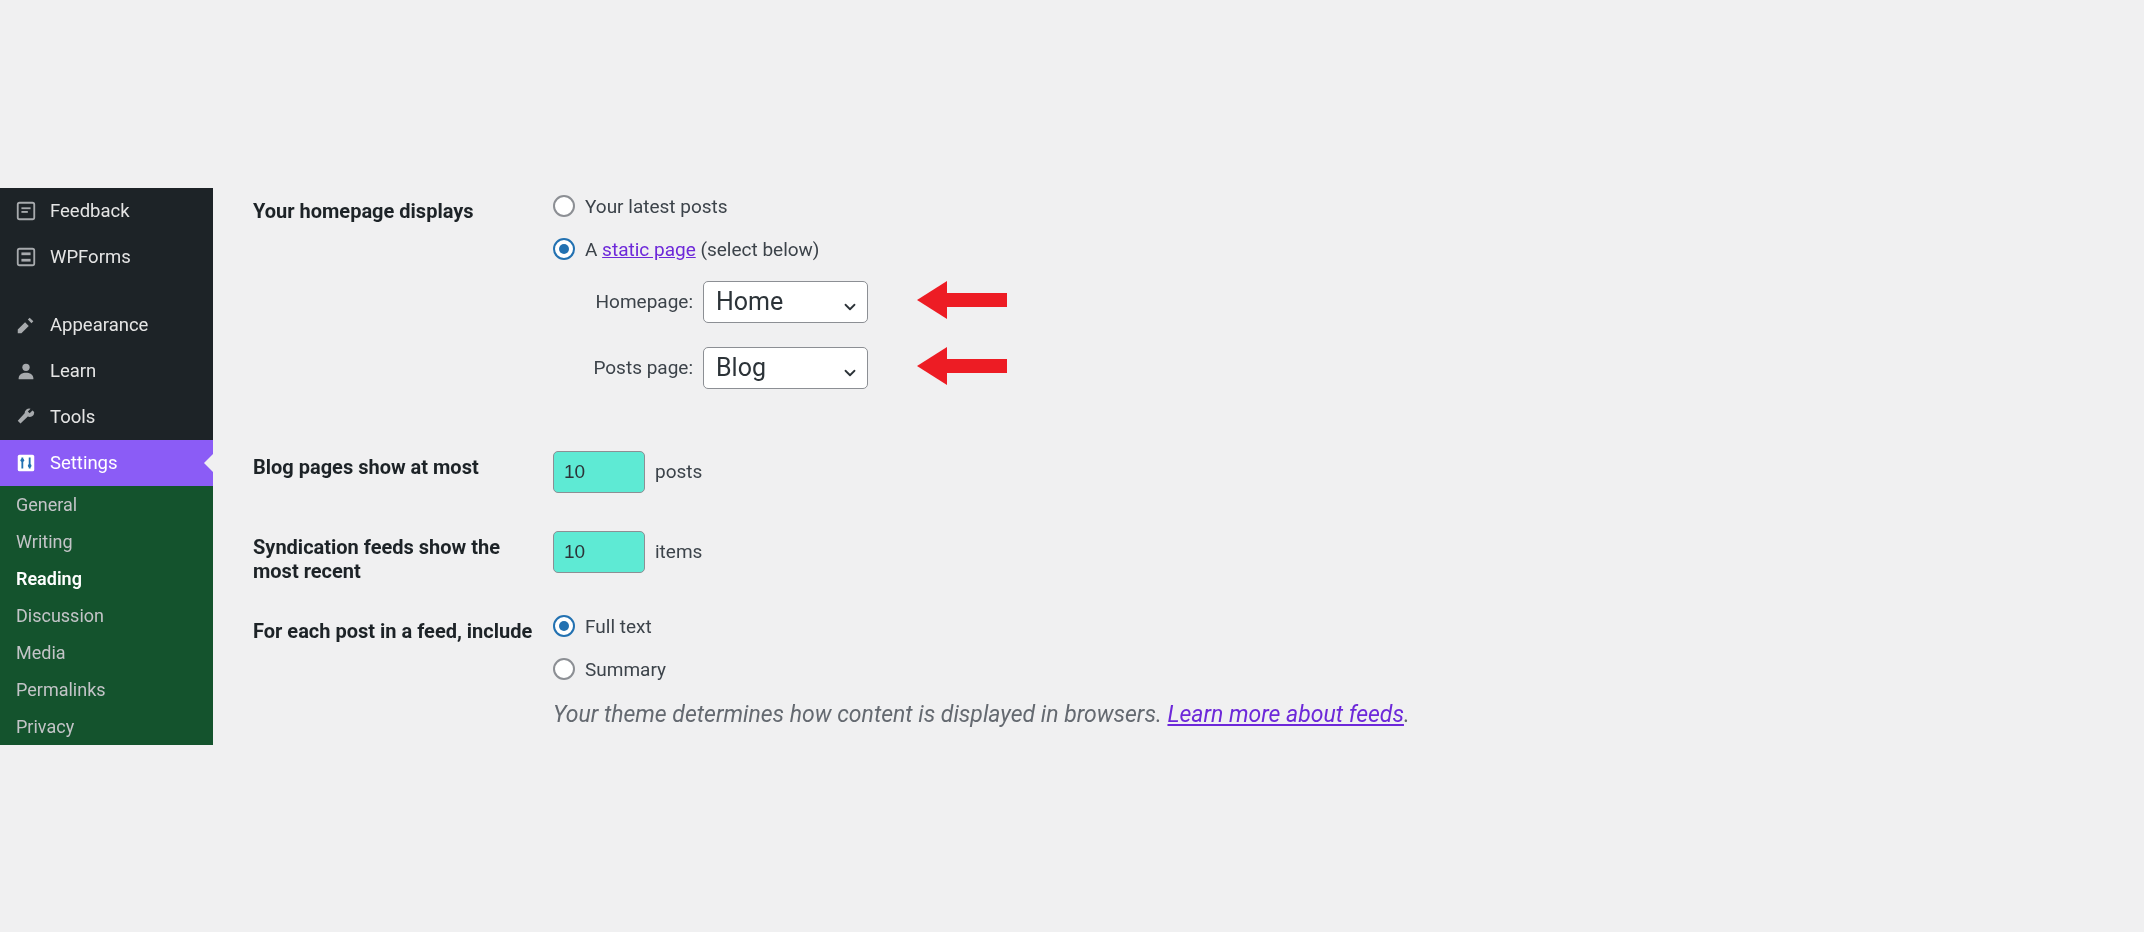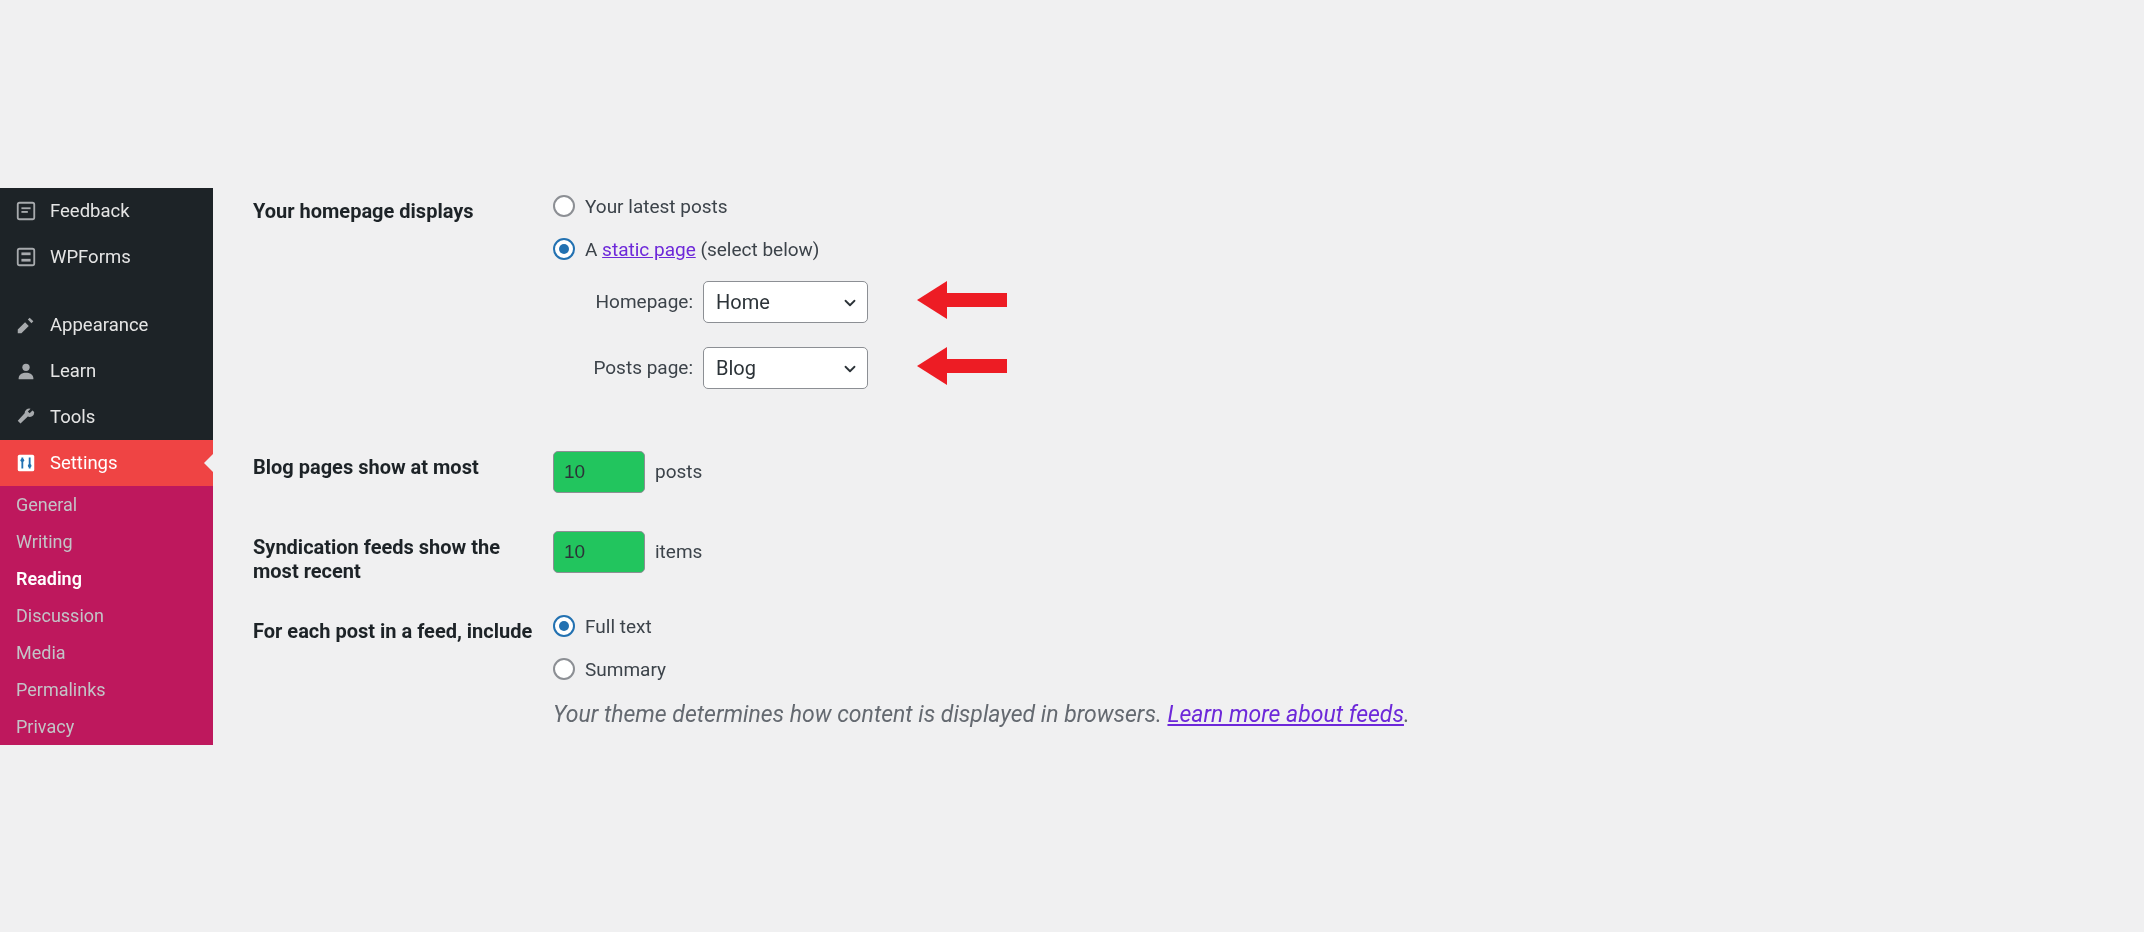--- a/index.html
+++ b/index.html
@@ -40,37 +40,37 @@
     width: 24px;
     height: 24px;
     display: inline-flex;
     align-items: center;
     justify-content: center;
     color: #a7aaad;
     flex: 0 0 auto;
   }
   .menu-item .icon svg { width: 22px; height: 22px; fill: currentColor; }
   .menu-item.current {
-    background: #ef4444;
+    background: #8b5cf6;
     color: #ffffff;
     position: relative;
   }
   .menu-item.current .icon { color: #ffffff; }
   .menu-item.current::after {
     content: "";
     position: absolute;
     right: -1px;
     top: 50%;
     transform: translateY(-50%);
     width: 0; height: 0;
     border-top: 10px solid transparent;
     border-bottom: 10px solid transparent;
     border-right: 10px solid #f0f0f1;
   }
-  .submenu { background: #be185d; }
+  .submenu { background: #14532d; }
   .submenu-item {
     padding: 8px 16px;
     color: #c3c4c7;
     font-size: 18px;
     cursor: pointer;
   }
   .submenu-item.active { color: #ffffff; font-weight: 600; }
 
   
   .content {
@@ -131,21 +131,21 @@
     margin-bottom: 24px;
     position: relative;
   }
   .select-label { width: 116px; text-align: right; font-size: 19px; color: #3c434a; }
   .select {
     width: 165px;
     height: 42px;
     border: 1px solid #8c8f94;
     border-radius: 5px;
     background: #ffffff;
-    font-size: 20px;
+    font-size: 25px;
     color: #2c3338;
     padding: 0 34px 0 12px;
     display: flex;
     align-items: center;
     cursor: pointer;
     position: relative;
   }
   .select .chevron {
     position: absolute;
     right: 8px;
@@ -155,21 +155,21 @@
   }
   .select .chevron svg { width: 18px; height: 18px; fill: none; stroke: #2c3338; stroke-width: 2.4; }
   .num-input {
     width: 92px;
     height: 42px;
     border: 1px solid #8c8f94;
     border-radius: 5px;
     font-size: 19px;
     padding: 0 10px;
     margin-right: 10px;
-    background: #22c55e;
+    background: #5eead4;
     color: #2c3338;
   }
   .inline { display: flex; align-items: center; }
   .desc {
     font-style: italic;
     color: #646970;
     font-size: 23px;
     margin-top: 14px;
   }
   .desc .link { font-style: italic; }

